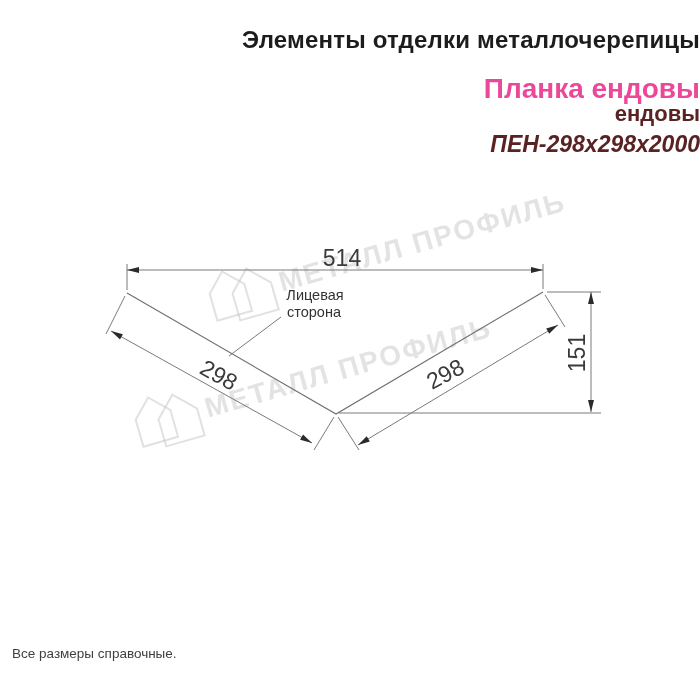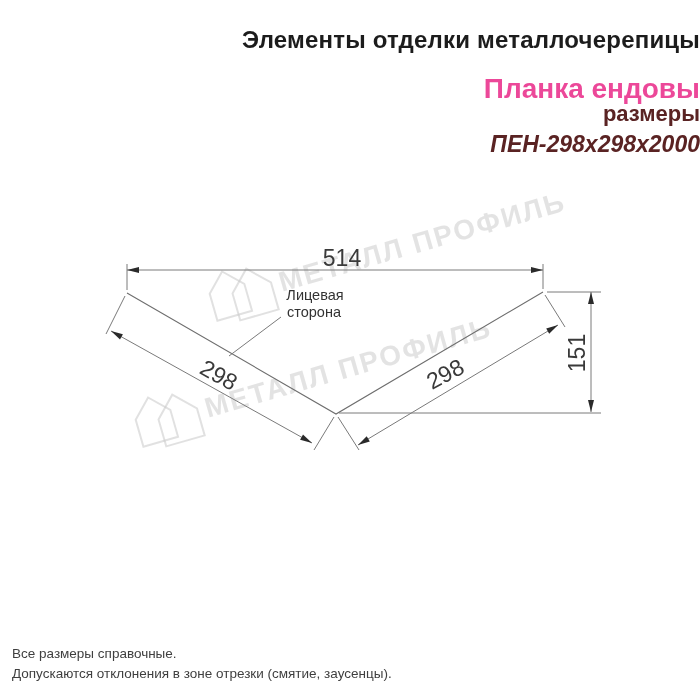--- a/index.html
+++ b/index.html
@@ -24,21 +24,21 @@
            fill:#bdbdbd;fill-opacity:0.42;letter-spacing:2px;}
   .wm-house{stroke:#c9c9c9;stroke-opacity:0.55;stroke-width:2;fill:none;}
 </style>
 </head>
 <body>
 
 <div class="page">
 
   <div class="hline title">Элементы отделки металлочерепицы</div>
   <div class="hline sub1">Планка ендовы</div>
-  <div class="hline sub2">размеры</div>
+  <div class="hline sub2">ендовы</div>
   <div class="hline code">ПЕН-298х298х2000</div>
 
   <svg class="drawing" viewBox="0 0 700 700" xmlns="http://www.w3.org/2000/svg">
 
     <g transform="translate(210,302) rotate(-16)">
       <path class="wm-house" d="M2,-8 L20,-26 L38,-8 L38,20 L2,20 Z"></path>
       <path class="wm-house" d="M24,-2 L44,-22 L64,-2 L64,26 L24,26 Z"></path>
       <text class="wm-text" x="72" y="10">МЕТАЛЛ ПРОФИЛЬ</text>
     </g>
     <g transform="translate(136,428) rotate(-16)">
@@ -77,16 +77,15 @@
     <polygon class="arrow" points="591,412 588,400 594,400"></polygon>
     <text class="dimtext" transform="translate(585,353) rotate(-90)" text-anchor="middle">151</text>
 
     <line class="thin" x1="281" y1="317" x2="229" y2="356"></line>
     <text class="lbl" x="315" y="300" text-anchor="middle">Лицевая</text>
     <text class="lbl" x="314" y="317" text-anchor="middle">сторона</text>
   </svg>
 
   <div class="footnotes">
     <div>Все размеры справочные.</div>
-    <div>Допускаются отклонения в зоне отрезки (смятие, заусенцы).</div>
   </div>
 
 </div>
 
 </body></html>

